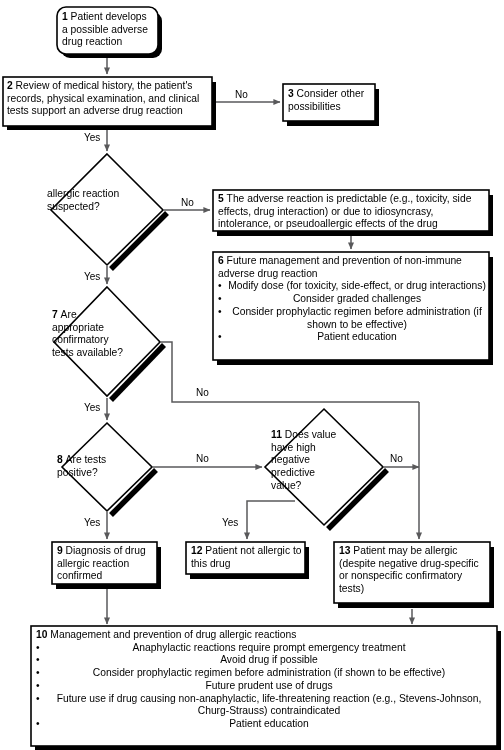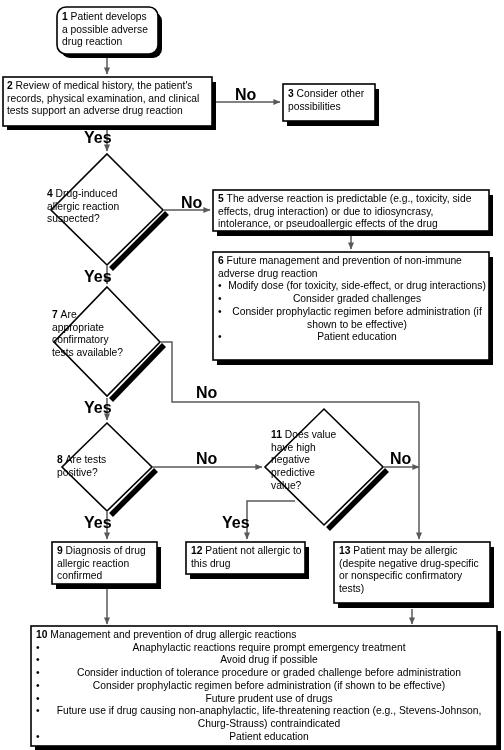--- a/index.html
+++ b/index.html
@@ -16,25 +16,24 @@
 
   .shadow { fill: #000000; }
   .box-fill { fill: #ffffff; stroke: #000000; stroke-width: 1.6; }
   .box-round { fill: #ffffff; stroke: #000000; stroke-width: 1.6; }
   .diamond { fill: #ffffff; stroke: #000000; stroke-width: 1.6; }
   .dshadow { fill: none; stroke: #000000; stroke-width: 5.5; stroke-linecap: butt; }
   .conn { fill: none; stroke: #59595b; stroke-width: 1.5; }
   .arrowhead { fill: #59595b; }
   .edge-label {
     font-family: "Liberation Sans", sans-serif;
-    font-size: 16px;
+    font-size: 10px;
     color: #000000;
     position: absolute;
     white-space: nowrap;
-    font-weight: bold;
   }
   .fo-body {
     margin: 0; padding: 0;
     font-family: "Liberation Sans", sans-serif;
     font-size: 10.3px;
     line-height: 12.7px;
     color: #000000;
   }
   ul.bl { list-style: none; margin: 0; padding: 0; }
   ul.bl li { position: relative; padding-left: 8px; text-align: center; }
@@ -165,22 +164,20 @@
 
     <foreignObject x="288" y="84" width="86" height="34">
       
         <div><b>3 </b>
         <span>Consider other possibilities</span></div>
       
     </foreignObject>
 
     <foreignObject x="47" y="184" width="120" height="48">
       
-        <div><b>4 </b>
-        <span>Drug-induced</span></div>
         <div>allergic reaction</div>
         <div>suspected?</div>
       
     </foreignObject>
 
     <foreignObject x="218" y="189" width="268" height="40">
       
         <div><b>5 </b>
         <span>The adverse reaction is predictable (e.g., toxicity, side effects, drug interaction) or due to idiosyncrasy, intolerance, or pseudoallergic effects of the drug</span></div>
       
@@ -249,21 +246,20 @@
       
     </foreignObject>
 
     <foreignObject x="36" y="625" width="458" height="118">
       
         <div><b>10 </b>
         <span>Management and prevention of drug allergic reactions</span></div>
         <ul class="bl">
           <li>Anaphylactic reactions require prompt emergency treatment</li>
           <li>Avoid drug if possible</li>
-          <li>Consider induction of tolerance procedure or graded challenge before administration</li>
           <li>Consider prophylactic regimen before administration (if shown to be effective)</li>
           <li>Future prudent use of drugs</li>
           <li>Future use if drug causing non-anaphylactic, life-threatening reaction (e.g., Stevens-Johnson, Churg-Strauss) contraindicated</li>
           <li>Patient education</li>
         </ul>
       
     </foreignObject>
   </svg>
 
   <div class="edge-label" style="left:235px; top:85px;">No</div>

